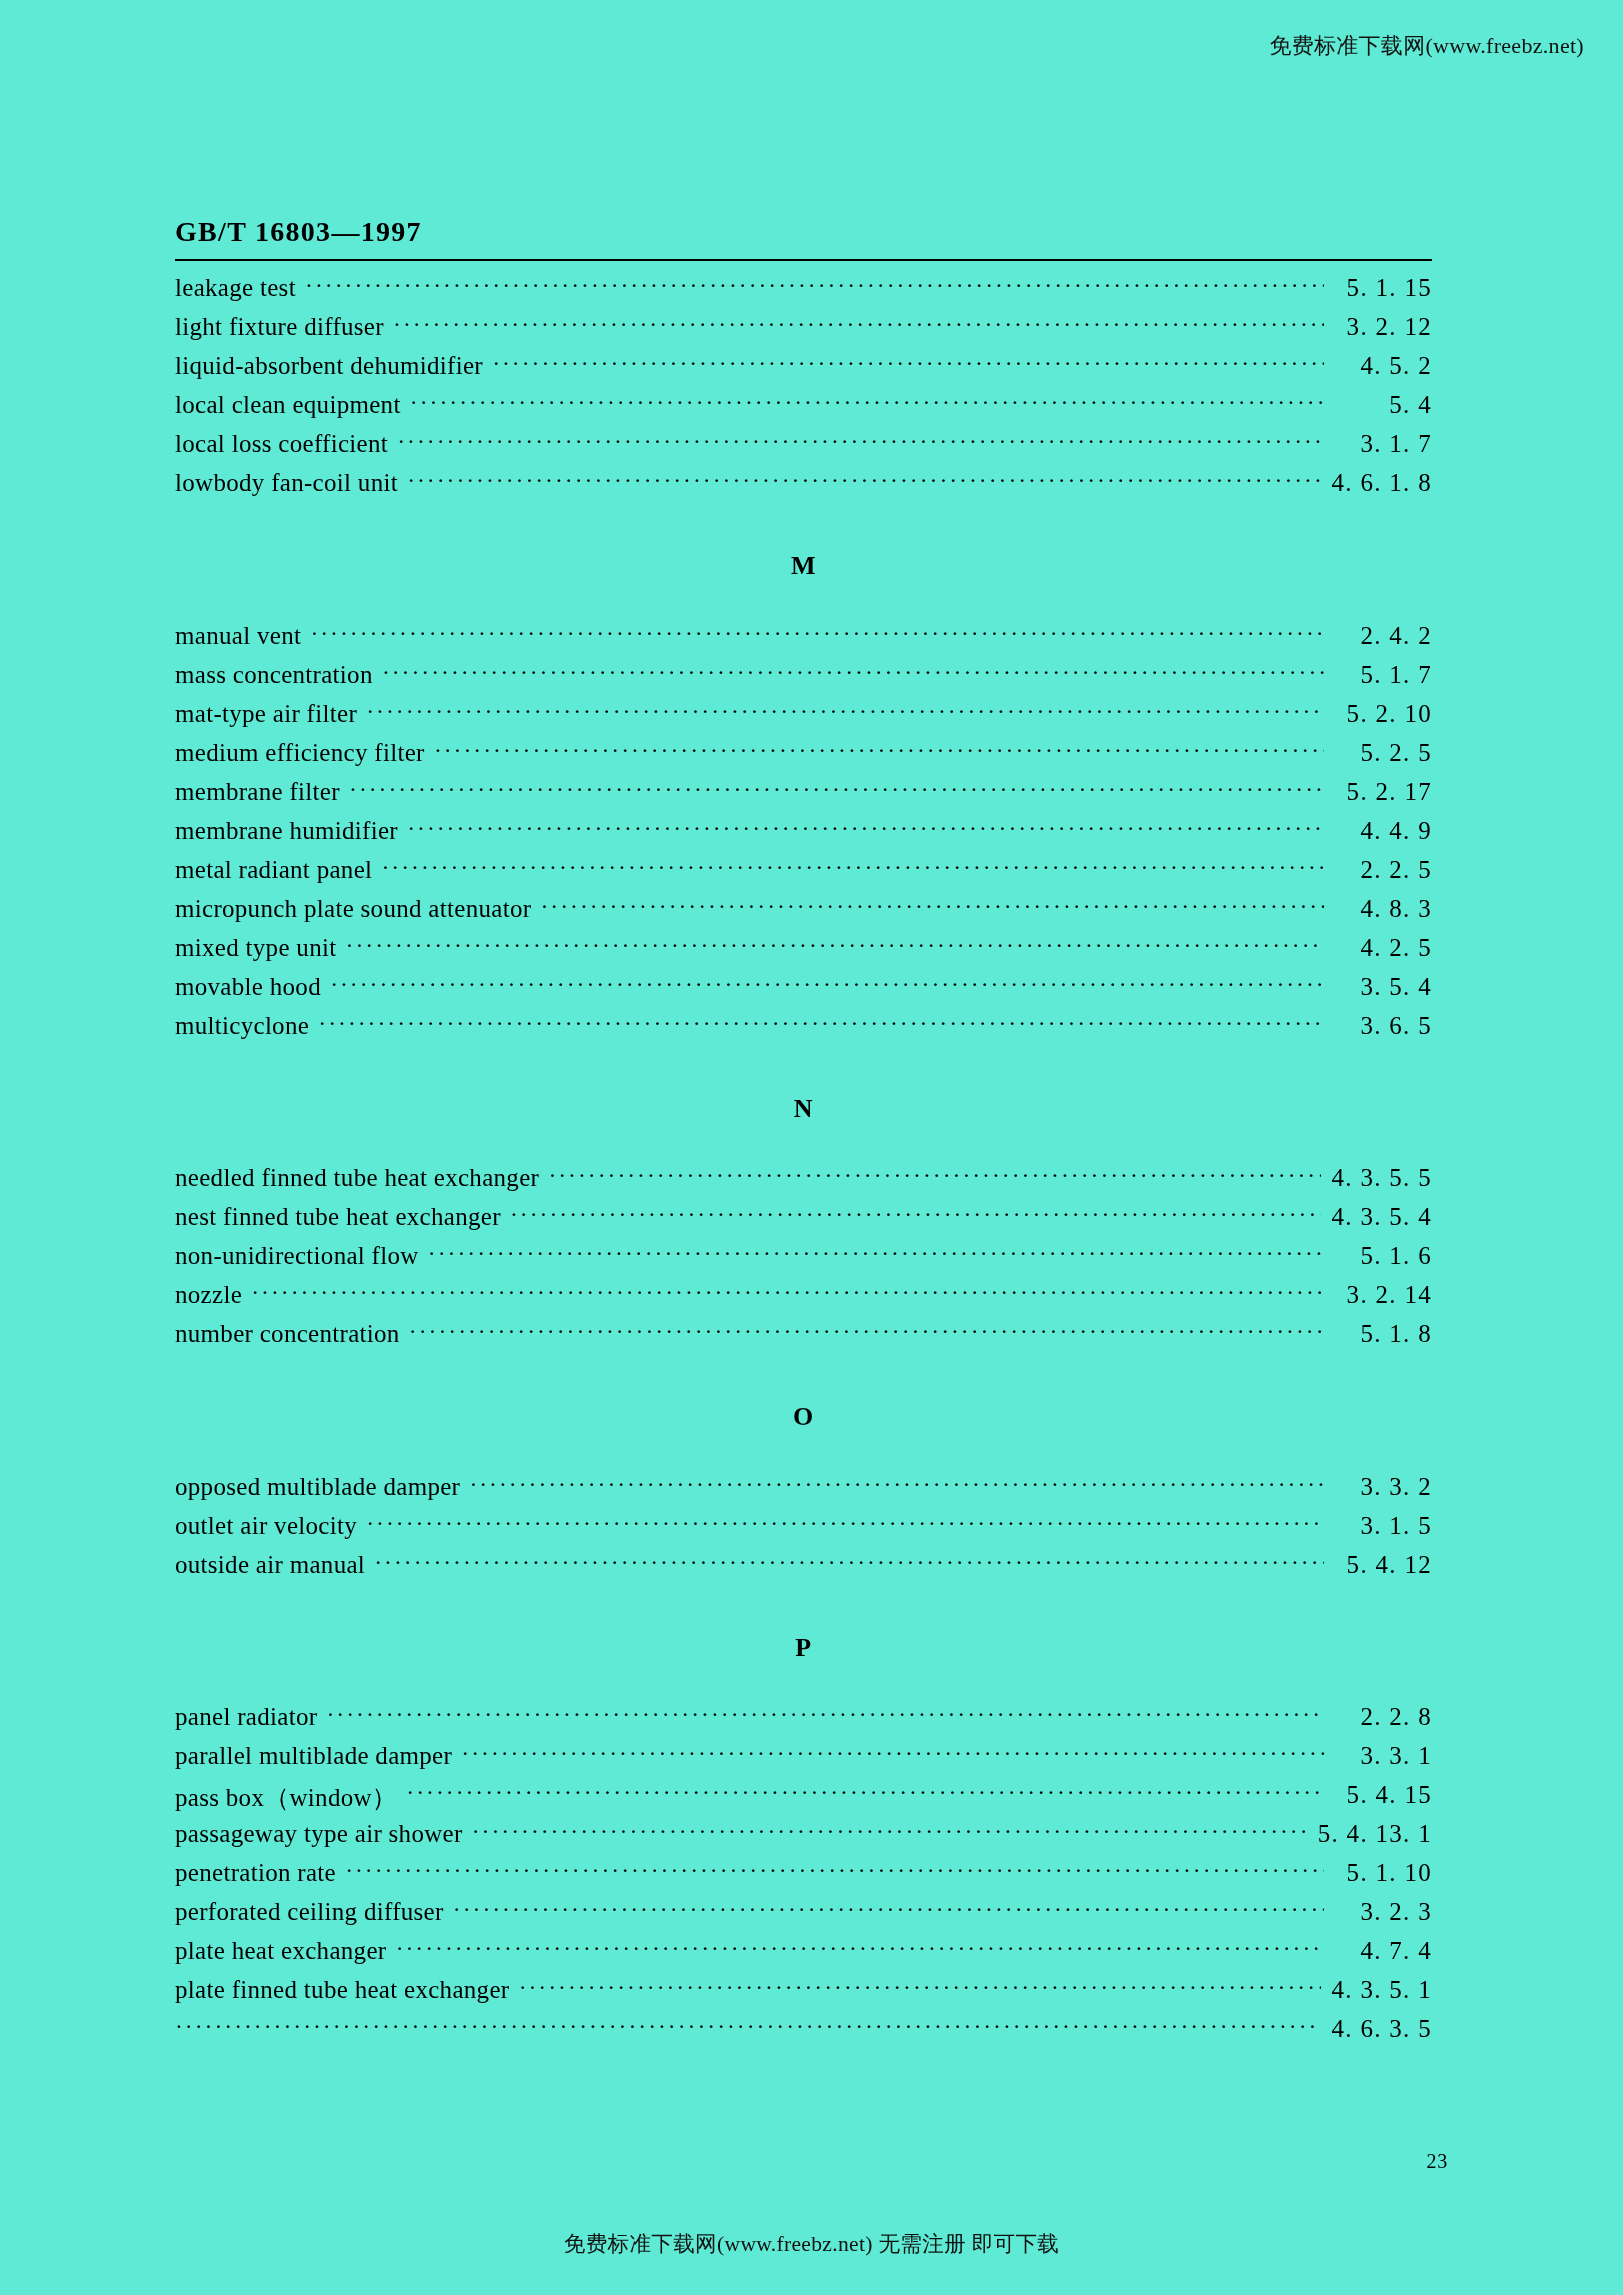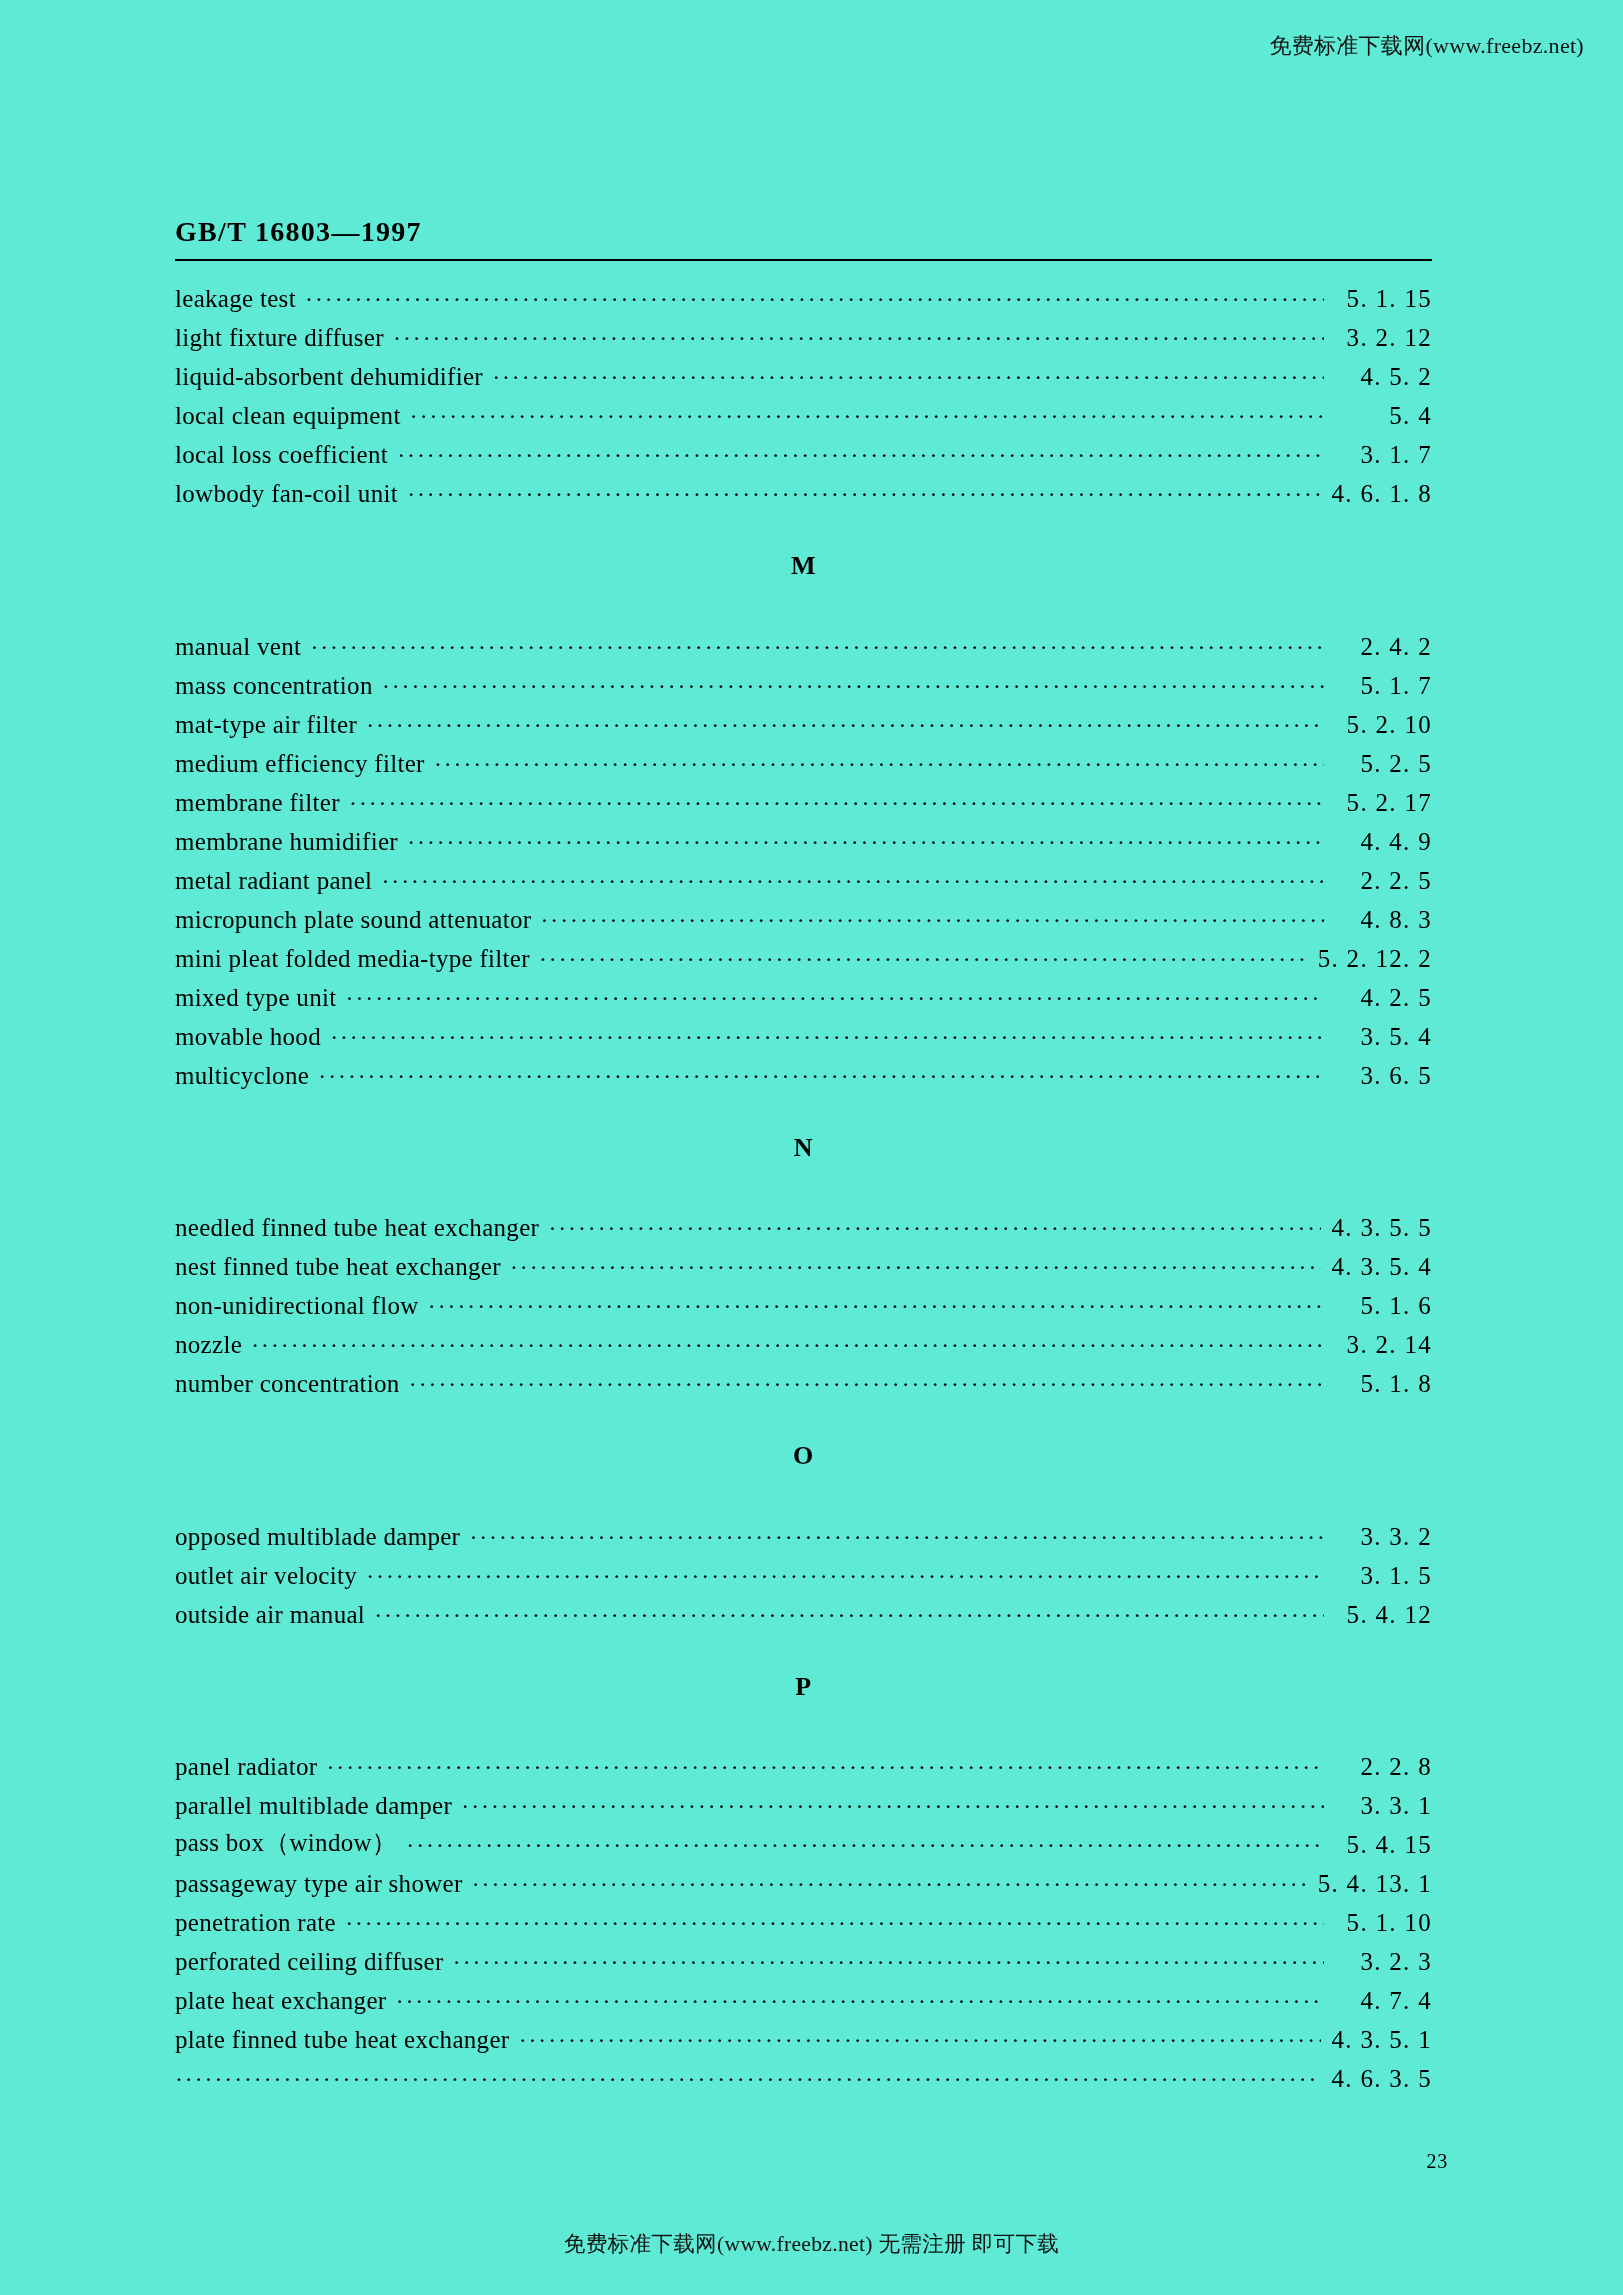--- a/index.html
+++ b/index.html
@@ -53,21 +53,21 @@
   
   .index {
     position: absolute;
     top: 274px;
     left: 175px;
     width: 1257px;
   }
 
   .entry {
     display: flex;
-    align-items: flex-end;
+    align-items: flex-start;
     height: 39px;
     font-size: 25px;
     letter-spacing: 0.3px;
   }
   .entry-term {
     white-space: nowrap;
     padding-right: 9.2px;
   }
   .entry-leader {
     flex: 1 1 auto;
@@ -213,25 +213,20 @@
         <span class="entry-term">metal radiant panel</span>
         <span class="entry-leader"></span>
         <span class="entry-ref">2. 2. 5</span>
       </div>
       <div class="entry">
         <span class="entry-term">micropunch plate sound attenuator</span>
         <span class="entry-leader"></span>
         <span class="entry-ref">4. 8. 3</span>
       </div>
       <div class="entry">
-        <span class="entry-term">mini pleat folded media-type filter</span>
-        <span class="entry-leader"></span>
-        <span class="entry-ref">5. 2. 12. 2</span>
-      </div>
-      <div class="entry">
         <span class="entry-term">mixed type unit</span>
         <span class="entry-leader"></span>
         <span class="entry-ref">4. 2. 5</span>
       </div>
       <div class="entry">
         <span class="entry-term">movable hood</span>
         <span class="entry-leader"></span>
         <span class="entry-ref">3. 5. 4</span>
       </div>
       <div class="entry">

